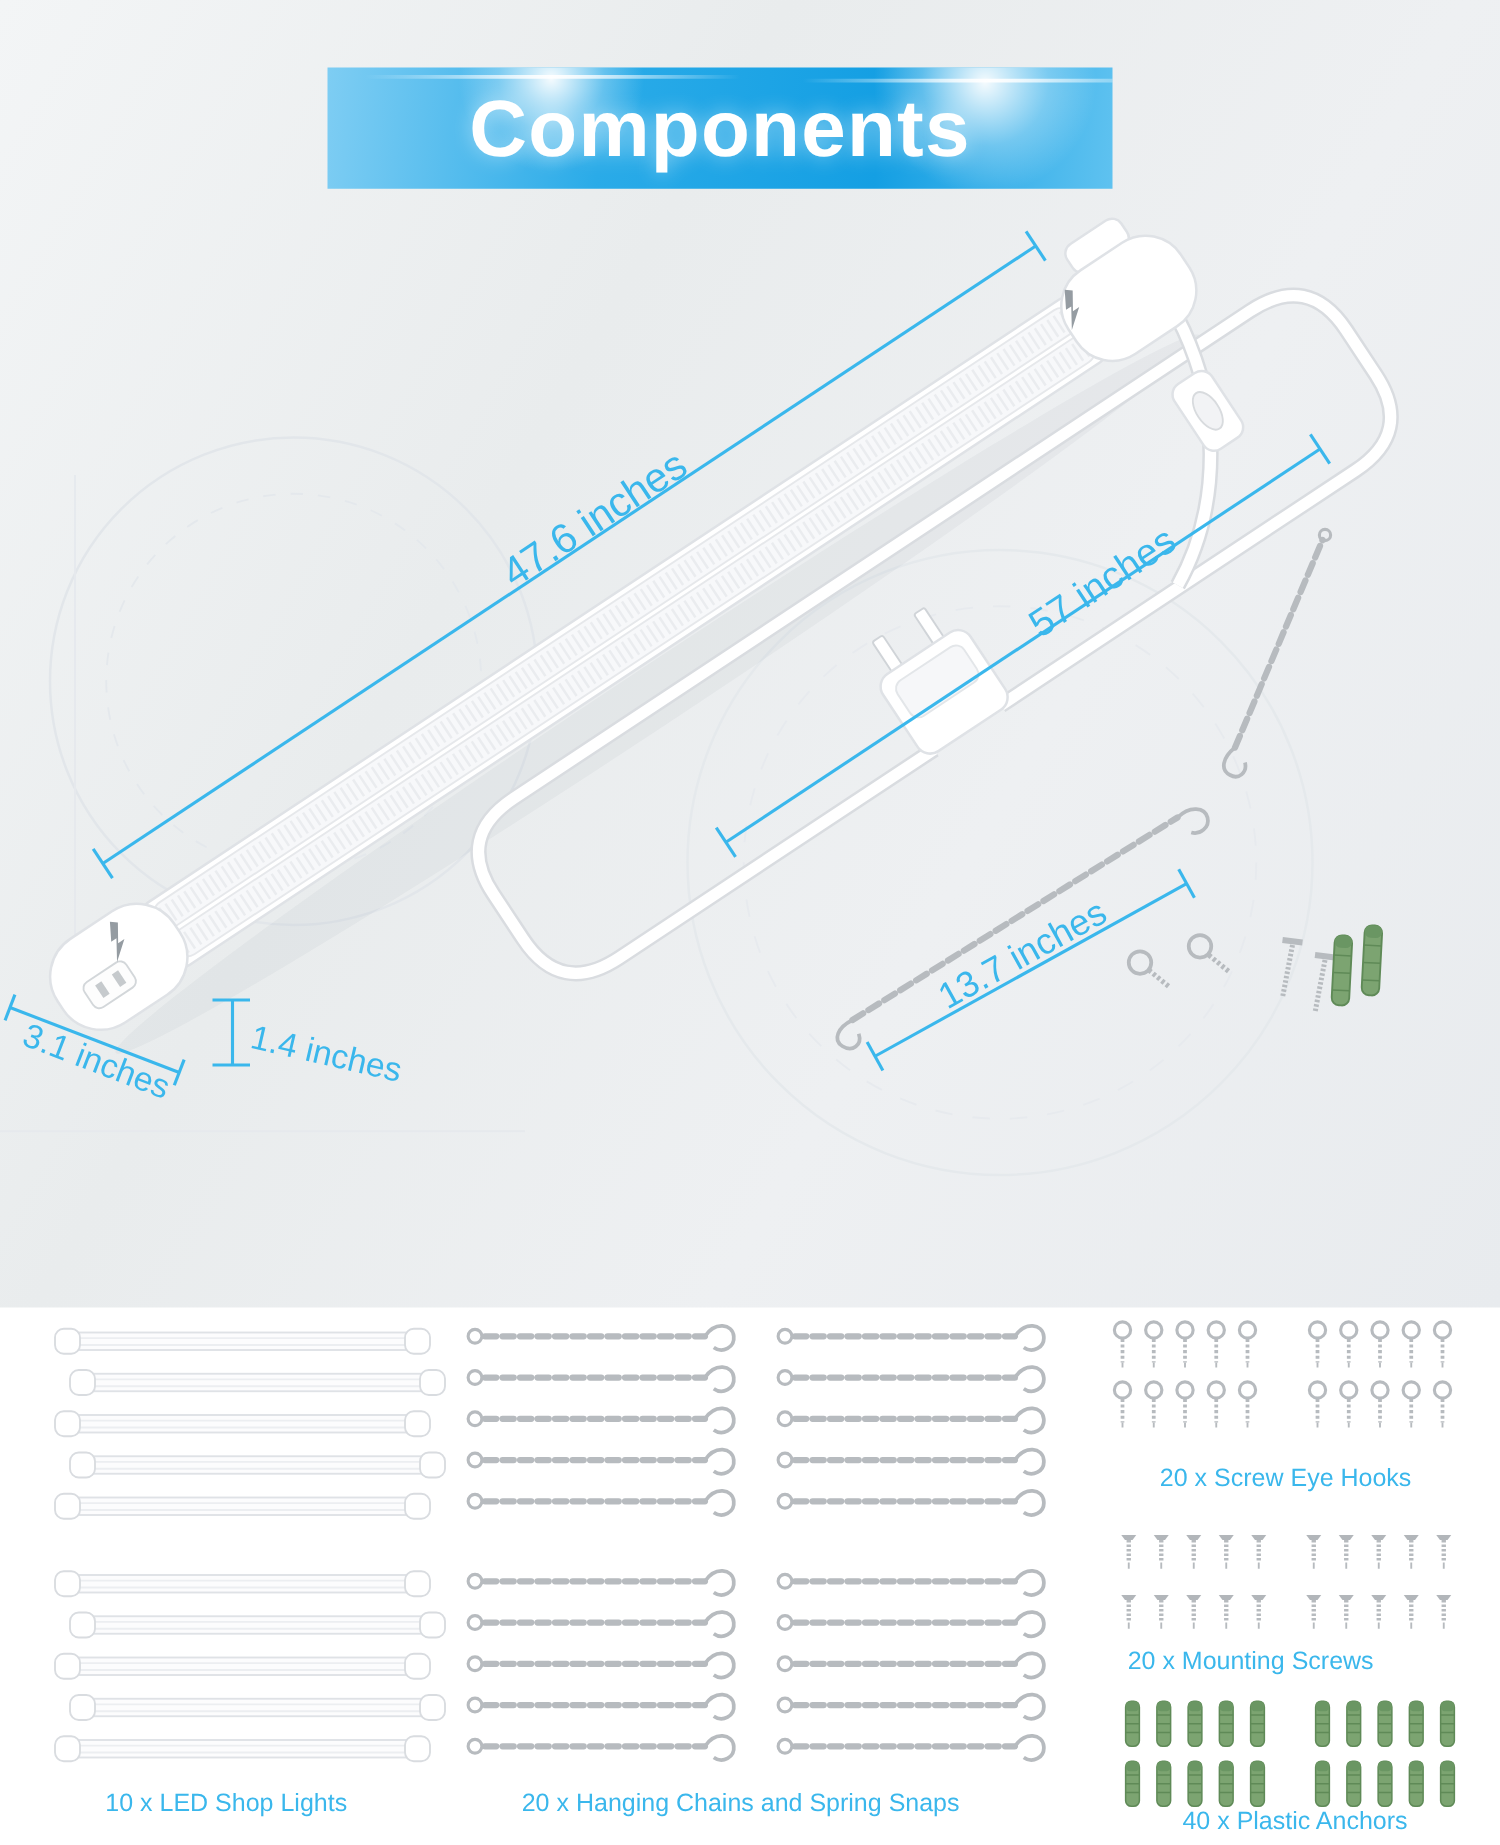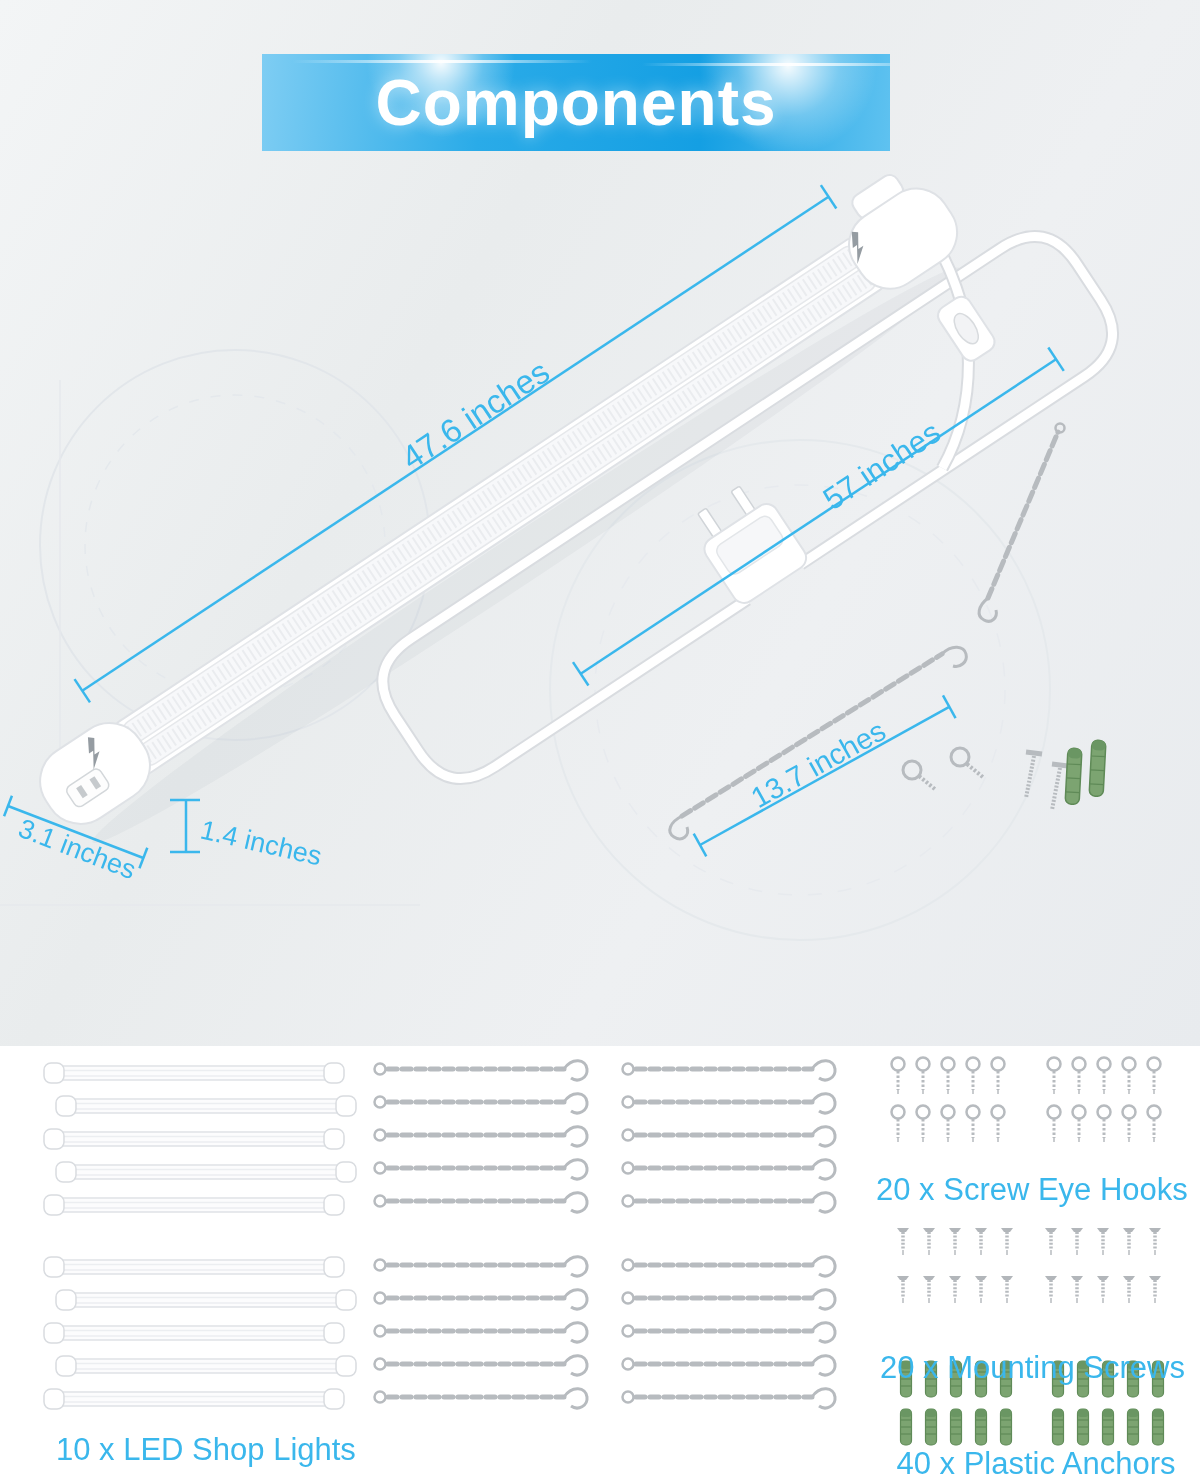--- a/index.html
+++ b/index.html
@@ -25,25 +25,25 @@
     background:linear-gradient(90deg,rgba(255,255,255,0),rgba(255,255,255,.95),rgba(255,255,255,0));}
   .streak-1{left:30px;top:6px;width:300px;}
   .streak-2{left:380px;top:9px;width:300px;}
   svg.art{position:absolute;left:0;top:0;}
   .dim{position:absolute;color:var(--accent);font-weight:500;text-align:center;white-space:nowrap;}
   .dim-fixture-length{left:378px;top:396px;width:195px;font-size:33px;transform:rotate(-33.5deg);}
   .dim-cord-length{left:802px;top:448px;width:160px;font-size:31px;transform:rotate(-33.5deg);}
   .dim-chain-length{left:726px;top:748px;width:185px;font-size:29px;transform:rotate(-29deg);}
   .dim-fixture-width{left:2px;top:834px;width:150px;font-size:27px;transform:rotate(21deg);}
   .dim-fixture-height{left:196px;top:828px;width:130px;font-size:27px;transform:rotate(13deg);}
-  .part-label{position:absolute;color:var(--accent);font-size:31px;text-align:center;white-space:nowrap;}
-  .label-shop-lights{left:56px;top:1432px;width:290px;}
+  .part-label{position:absolute;color:var(--accent);font-size:20px;text-align:center;white-space:nowrap;}
+  .label-shop-lights{left:36px;top:1432px;width:290px;}
   .label-chains{left:340px;top:1432px;width:505px;}
   .label-eye-hooks{left:876px;top:1172px;width:305px;}
-  .label-screws{left:880px;top:1318px;width:305px;margin-top:32px;}
+  .label-screws{left:848px;top:1318px;width:305px;}
   .label-anchors{left:876px;top:1446px;width:320px;}
   
   .dim-line{stroke:var(--accent);stroke-width:2.5;fill:none;}
   .white-body{fill:#fff;stroke:#dfe2e6;stroke-width:2;}
   .cord-outer{fill:none;stroke:#d9dce0;stroke-width:13;}
   .cord-inner{fill:none;stroke:#ffffff;stroke-width:9;}
   .hw{stroke:#b7bbbf;fill:none;}
   .anchor-body{fill:var(--anchor-green);stroke:var(--anchor-green-dark);}
   .anchor-rib{stroke:var(--anchor-green-dark);stroke-width:1.2;}
 </style>
@@ -324,16 +324,17 @@
     <span class="banner-title">Components</span>
   </div>
 
   <div class="dim dim-fixture-length">47.6 inches</div>
   <div class="dim dim-cord-length">57 inches</div>
   <div class="dim dim-chain-length">13.7 inches</div>
   <div class="dim dim-fixture-width">3.1 inches</div>
   <div class="dim dim-fixture-height">1.4 inches</div>
 
   <div class="part-label label-shop-lights">10 x LED Shop Lights</div>
+  <div class="part-label label-chains">20 x Hanging Chains and Spring Snaps</div>
   <div class="part-label label-eye-hooks">20 x Screw Eye Hooks</div>
   <div class="part-label label-screws">20 x Mounting Screws</div>
   <div class="part-label label-anchors">40 x Plastic Anchors</div>
 </div>
 
 </body></html>

